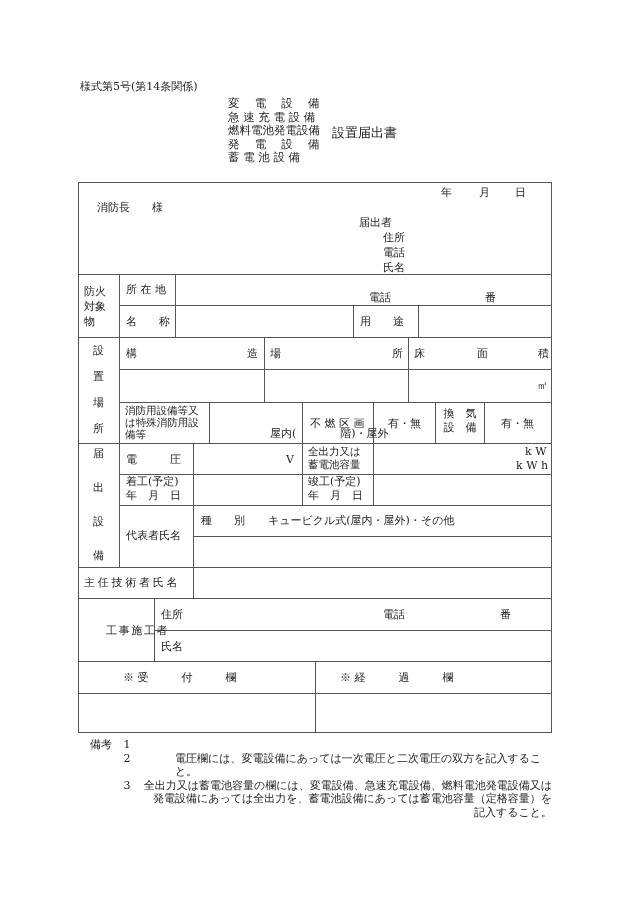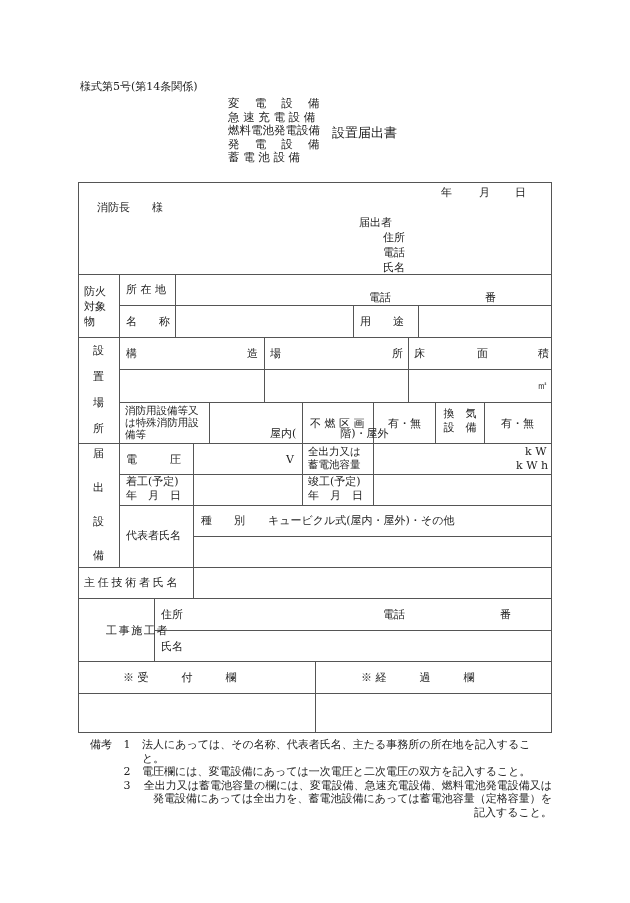--- a/index.html
+++ b/index.html
@@ -129,33 +129,32 @@
 
 <div class="abs" style="left:86px;top:625px;letter-spacing:0.15em;margin-left:20px;">工事施工者</div>
 <div class="abs" style="left:161px;top:609px;">住所</div>
 <div class="abs" style="left:190px;top:599px;width:360px;height:30px;"></div>
 <div class="abs" style="left:383px;top:609px;">電話</div>
 <div class="abs" style="left:500px;top:609px;">番</div>
 <div class="abs" style="left:161px;top:641px;">氏名</div>
 <div class="abs" style="left:190px;top:631px;width:360px;height:29px;"></div>
 
 <div class="abs" style="left:123px;top:672px;white-space:pre;">※ 受　　　付　　　欄</div>
-<div class="abs" style="left:361px;top:672px;white-space:pre;">※ 経　　　過　　　欄</div>
+<div class="abs" style="left:340px;top:672px;white-space:pre;">※ 経　　　過　　　欄</div>
 <div class="abs" style="left:79px;top:694px;width:235px;height:38px;"></div>
 <div class="abs" style="left:316px;top:694px;width:235px;height:38px;"></div>
 
 <div class="notes">
   <div class="note-row">
     <span style="width:30px;flex-shrink:0;">備考</span>
     <span style="width:14px;flex-shrink:0;text-align:center;">1</span>
-    <span style="padding-left:8px;width:400px;">法人にあっては、その名称、代表者氏名、主たる事務所の所在地を記入すること。</span>
   </div>
   <div class="note-row">
     <span style="width:30px;flex-shrink:0;"></span>
     <span style="width:14px;flex-shrink:0;text-align:center;">2</span>
-    <span style="padding-left:8px;width:420px;">電圧欄には、変電設備にあっては一次電圧と二次電圧の双方を記入すること。</span>
+    <span style="padding-left:8px;width:420px;margin-left:33px;">電圧欄には、変電設備にあっては一次電圧と二次電圧の双方を記入すること。</span>
   </div>
   <div class="note-row">
     <span style="width:30px;flex-shrink:0;"></span>
     <span style="width:14px;flex-shrink:0;text-align:center;">3</span>
     <span style="padding-left:8px;width:410px;text-align:right;">全出力又は蓄電池容量の欄には、変電設備、急速充電設備、燃料電池発電設備又は発電設備にあっては全出力を、蓄電池設備にあっては蓄電池容量（定格容量）を記入すること。</span>
   </div>
 </div>
 
 </body></html>

